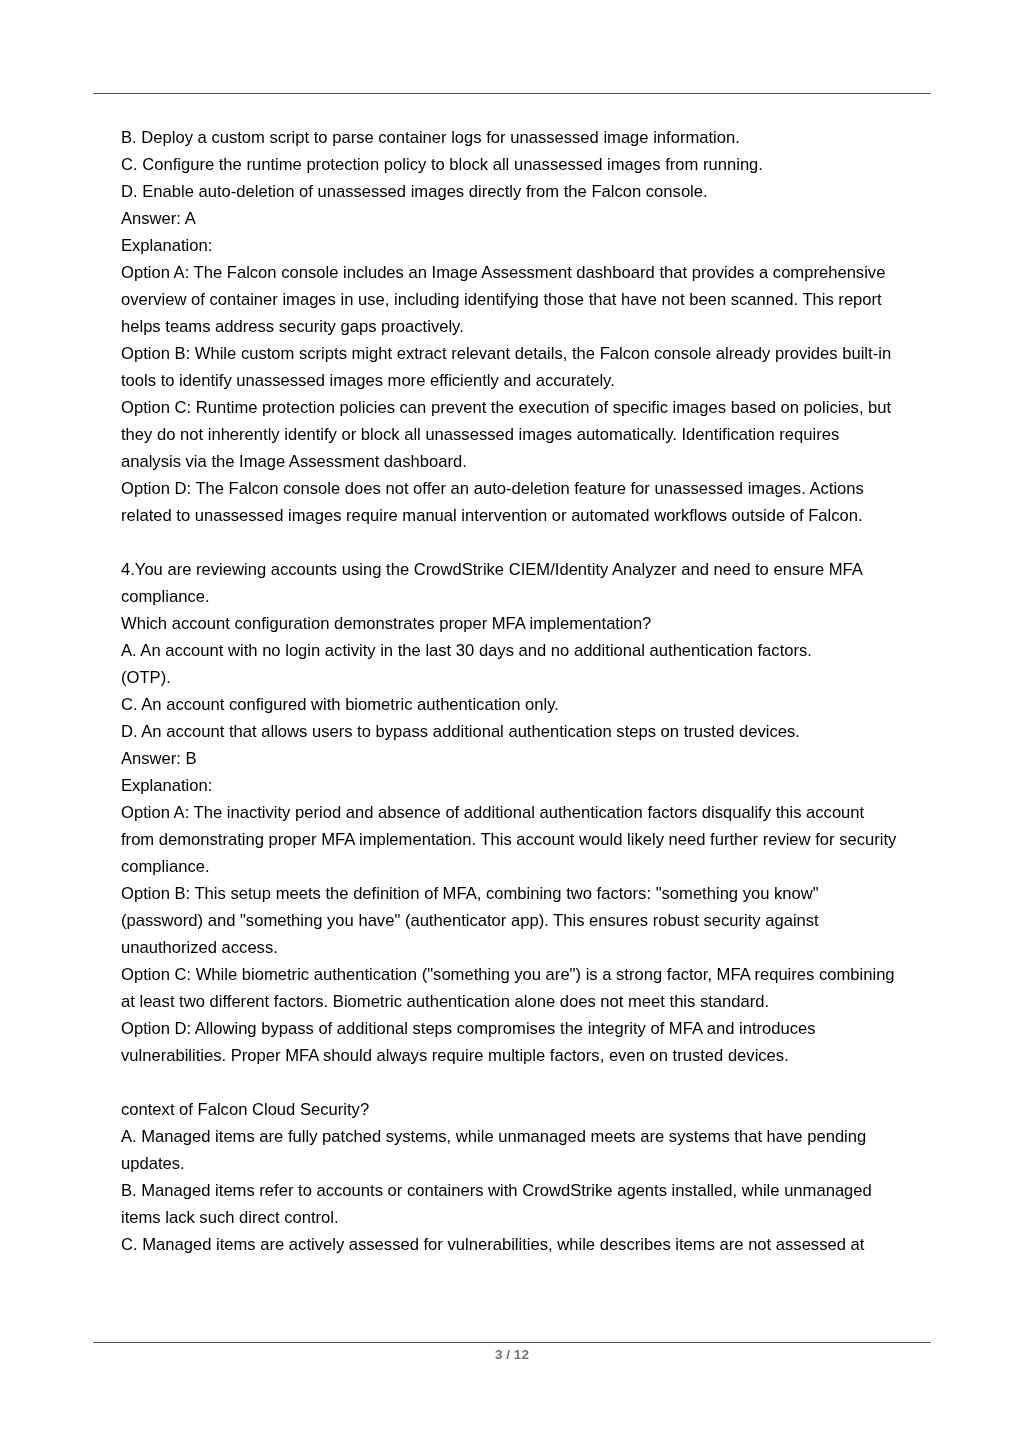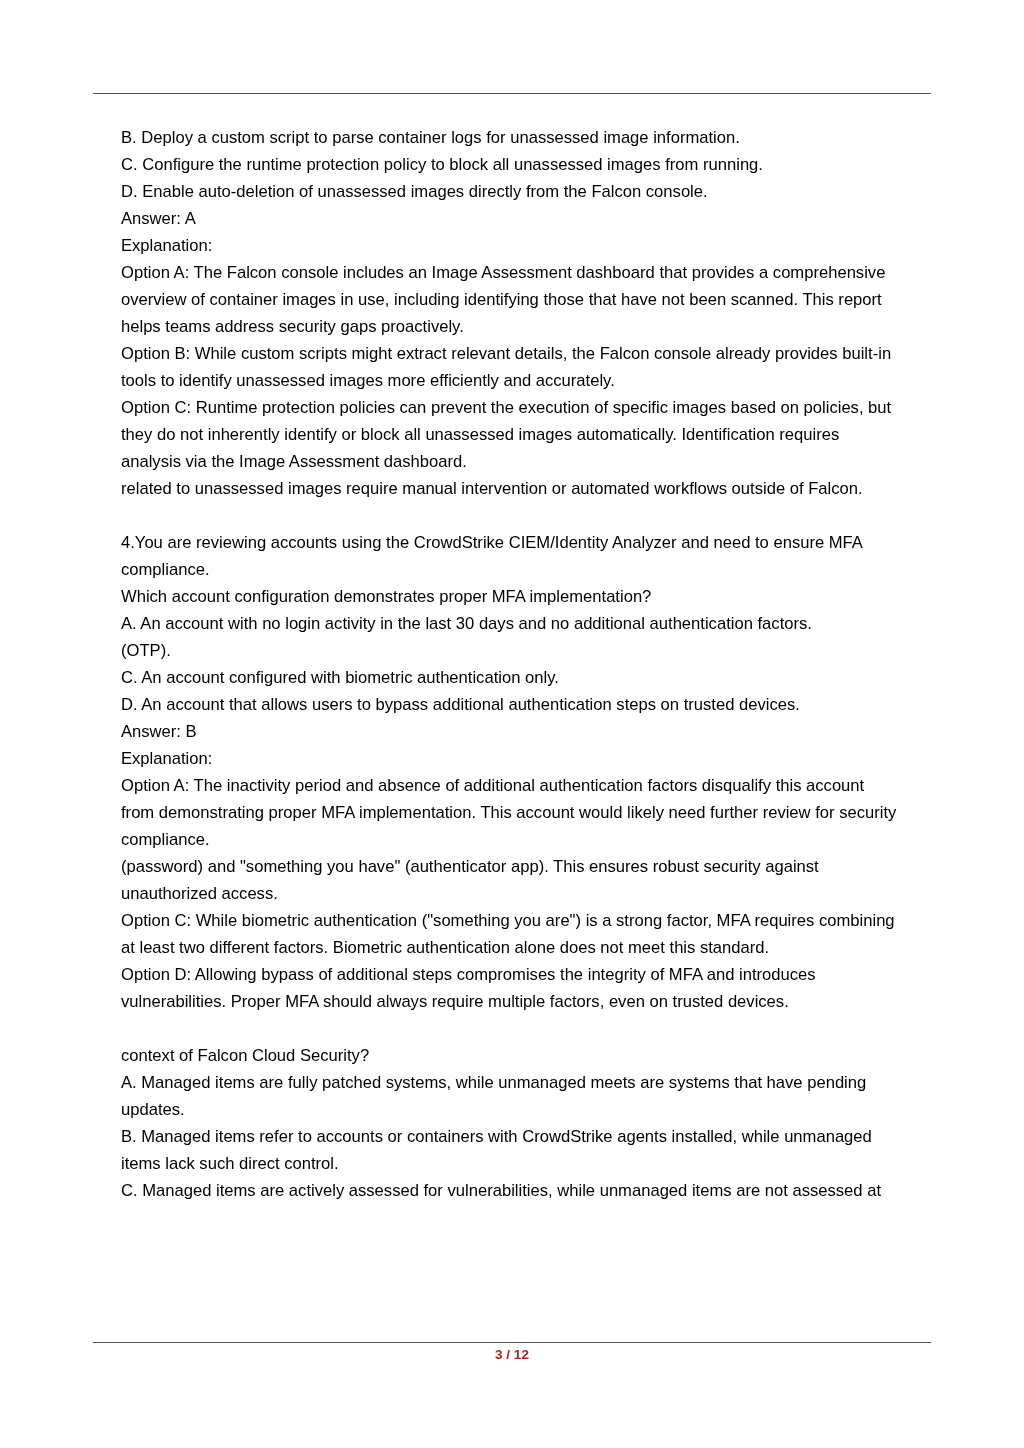--- a/index.html
+++ b/index.html
@@ -11,21 +11,21 @@
     .rule-bottom { position: absolute; left: 93px; top: 1342px; width: 838px; height: 0; border-top: 1px solid #555555; }
     .content {
       position: absolute; left: 93px; top: 124px; width: 840px;
       font-size: 16.6px; line-height: 27px; margin-left: 28px;
     }
     .line { white-space: nowrap; }
     .bold { font-weight: normal; }
     .gap { height: 27px; }
     .footer {
       position: absolute; left: 0; top: 1344px; width: 1024px; text-align: center;
-      font-size: 13.5px; font-weight: bold; color: #b91c1c; line-height: 22px;
+      font-size: 13.5px; font-weight: bold; color: #737373; line-height: 22px;
     }
   </style>
 </head>
 <body>
 
 <div class="rule-top"></div>
 
 <div class="content">
 
   <div>
@@ -37,52 +37,54 @@
   <div class="line bold">Explanation:</div>
   <div>
     <div class="line">Option A: The Falcon console includes an Image Assessment dashboard that provides a comprehensive</div>
     <div class="line">overview of container images in use, including identifying those that have not been scanned. This report</div>
     <div class="line">helps teams address security gaps proactively.</div>
     <div class="line">Option B: While custom scripts might extract relevant details, the Falcon console already provides built-in</div>
     <div class="line">tools to identify unassessed images more efficiently and accurately.</div>
     <div class="line">Option C: Runtime protection policies can prevent the execution of specific images based on policies, but</div>
     <div class="line">they do not inherently identify or block all unassessed images automatically. Identification requires</div>
     <div class="line">analysis via the Image Assessment dashboard.</div>
+    <div class="line">Option D: The Falcon console does not offer an auto-deletion feature for unassessed images. Actions</div>
     <div class="line">related to unassessed images require manual intervention or automated workflows outside of Falcon.</div>
   </div>
 
   <div class="gap"></div>
 
   <div>
     <div class="line">4.You are reviewing accounts using the CrowdStrike CIEM/Identity Analyzer and need to ensure MFA</div>
     <div class="line">compliance.</div>
     <div class="line">Which account configuration demonstrates proper MFA implementation?</div>
     <div class="line">A. An account with no login activity in the last 30 days and no additional authentication factors.</div>
     <div class="line">(OTP).</div>
     <div class="line">C. An account configured with biometric authentication only.</div>
     <div class="line">D. An account that allows users to bypass additional authentication steps on trusted devices.</div>
     <div class="line"><span class="bold">Answer:</span><span> B</span></div>
     <div class="line bold">Explanation:</div>
     <div class="line">Option A: The inactivity period and absence of additional authentication factors disqualify this account</div>
     <div class="line">from demonstrating proper MFA implementation. This account would likely need further review for security</div>
     <div class="line">compliance.</div>
+    <div class="line">Option B: This setup meets the definition of MFA, combining two factors: "something you know"</div>
     <div class="line">(password) and "something you have" (authenticator app). This ensures robust security against</div>
     <div class="line">unauthorized access.</div>
     <div class="line">Option C: While biometric authentication ("something you are") is a strong factor, MFA requires combining</div>
     <div class="line">at least two different factors. Biometric authentication alone does not meet this standard.</div>
     <div class="line">Option D: Allowing bypass of additional steps compromises the integrity of MFA and introduces</div>
     <div class="line">vulnerabilities. Proper MFA should always require multiple factors, even on trusted devices.</div>
   </div>
 
   <div class="gap"></div>
 
   <div>
     <div class="line">context of Falcon Cloud Security?</div>
     <div class="line">A. Managed items are fully patched systems, while unmanaged meets are systems that have pending</div>
     <div class="line">updates.</div>
     <div class="line">B. Managed items refer to accounts or containers with CrowdStrike agents installed, while unmanaged</div>
     <div class="line">items lack such direct control.</div>
-    <div class="line">C. Managed items are actively assessed for vulnerabilities, while unmanaged items are not assessed at</div>
+    <div class="line">C. Managed items are actively assessed for vulnerabilities, while describes items are not assessed at</div>
   </div>
 </div>
 
 <div class="rule-bottom"></div>
 <div class="footer">3 / 12</div>
 
 </body></html>

